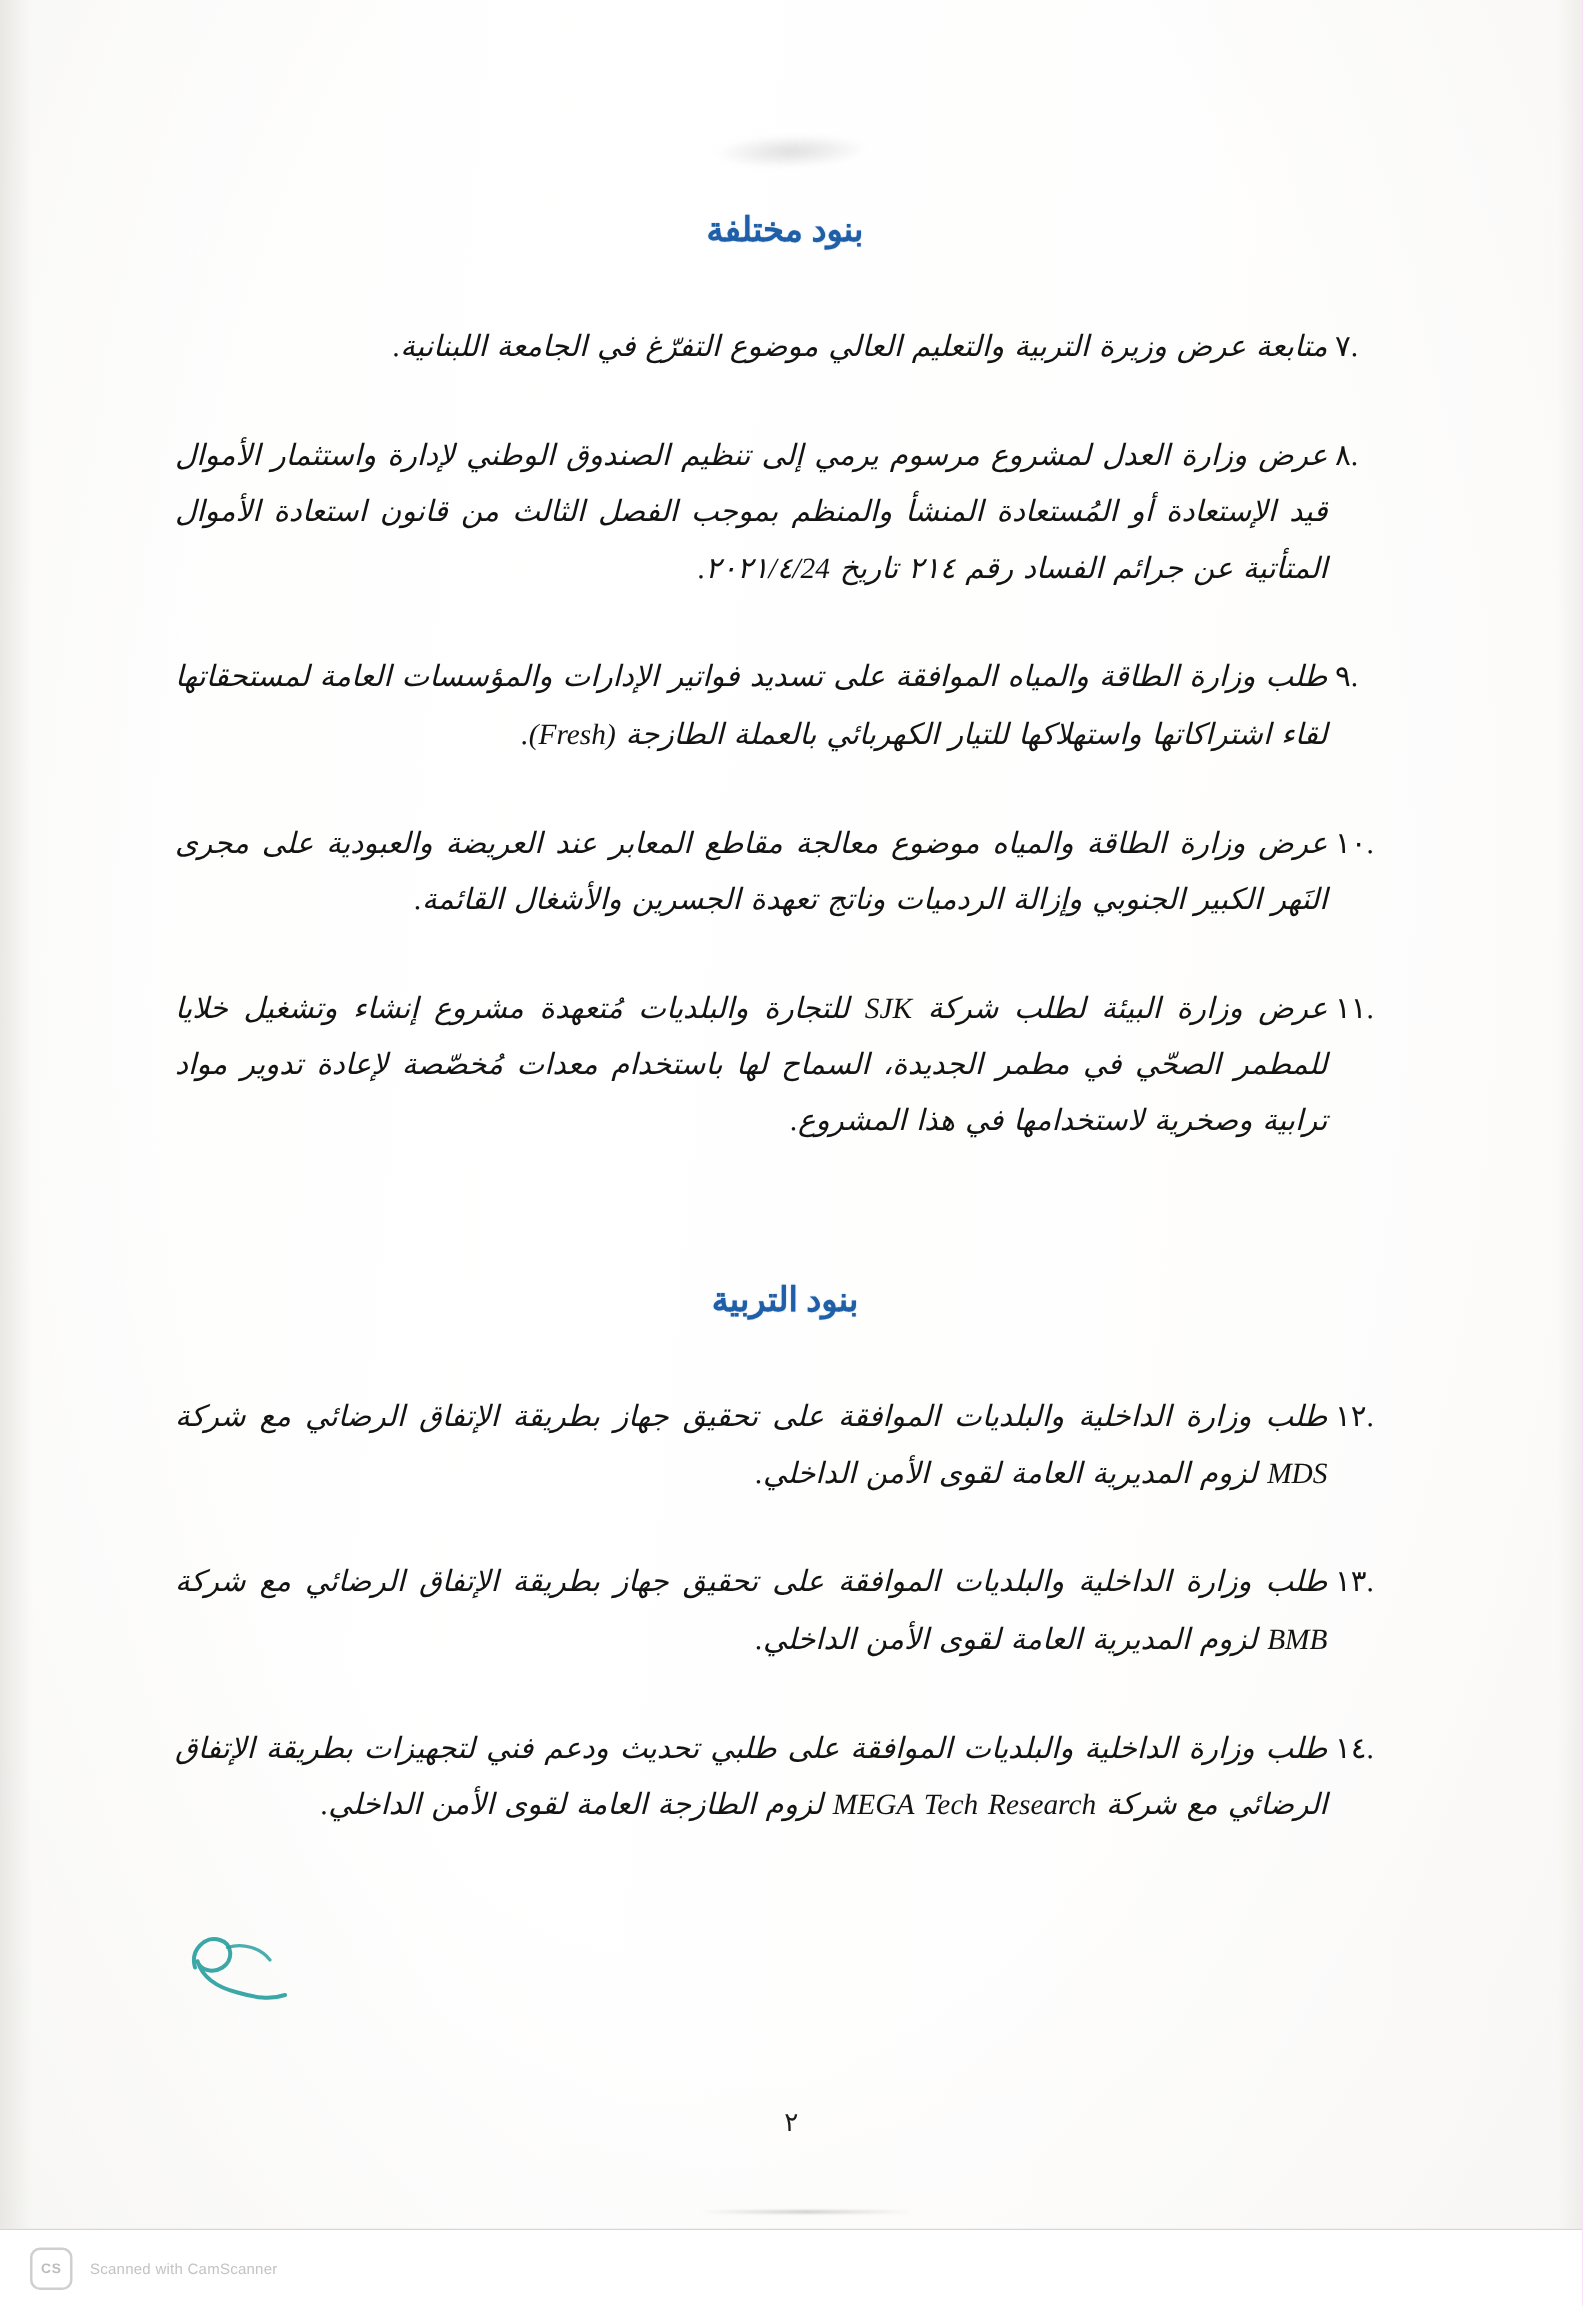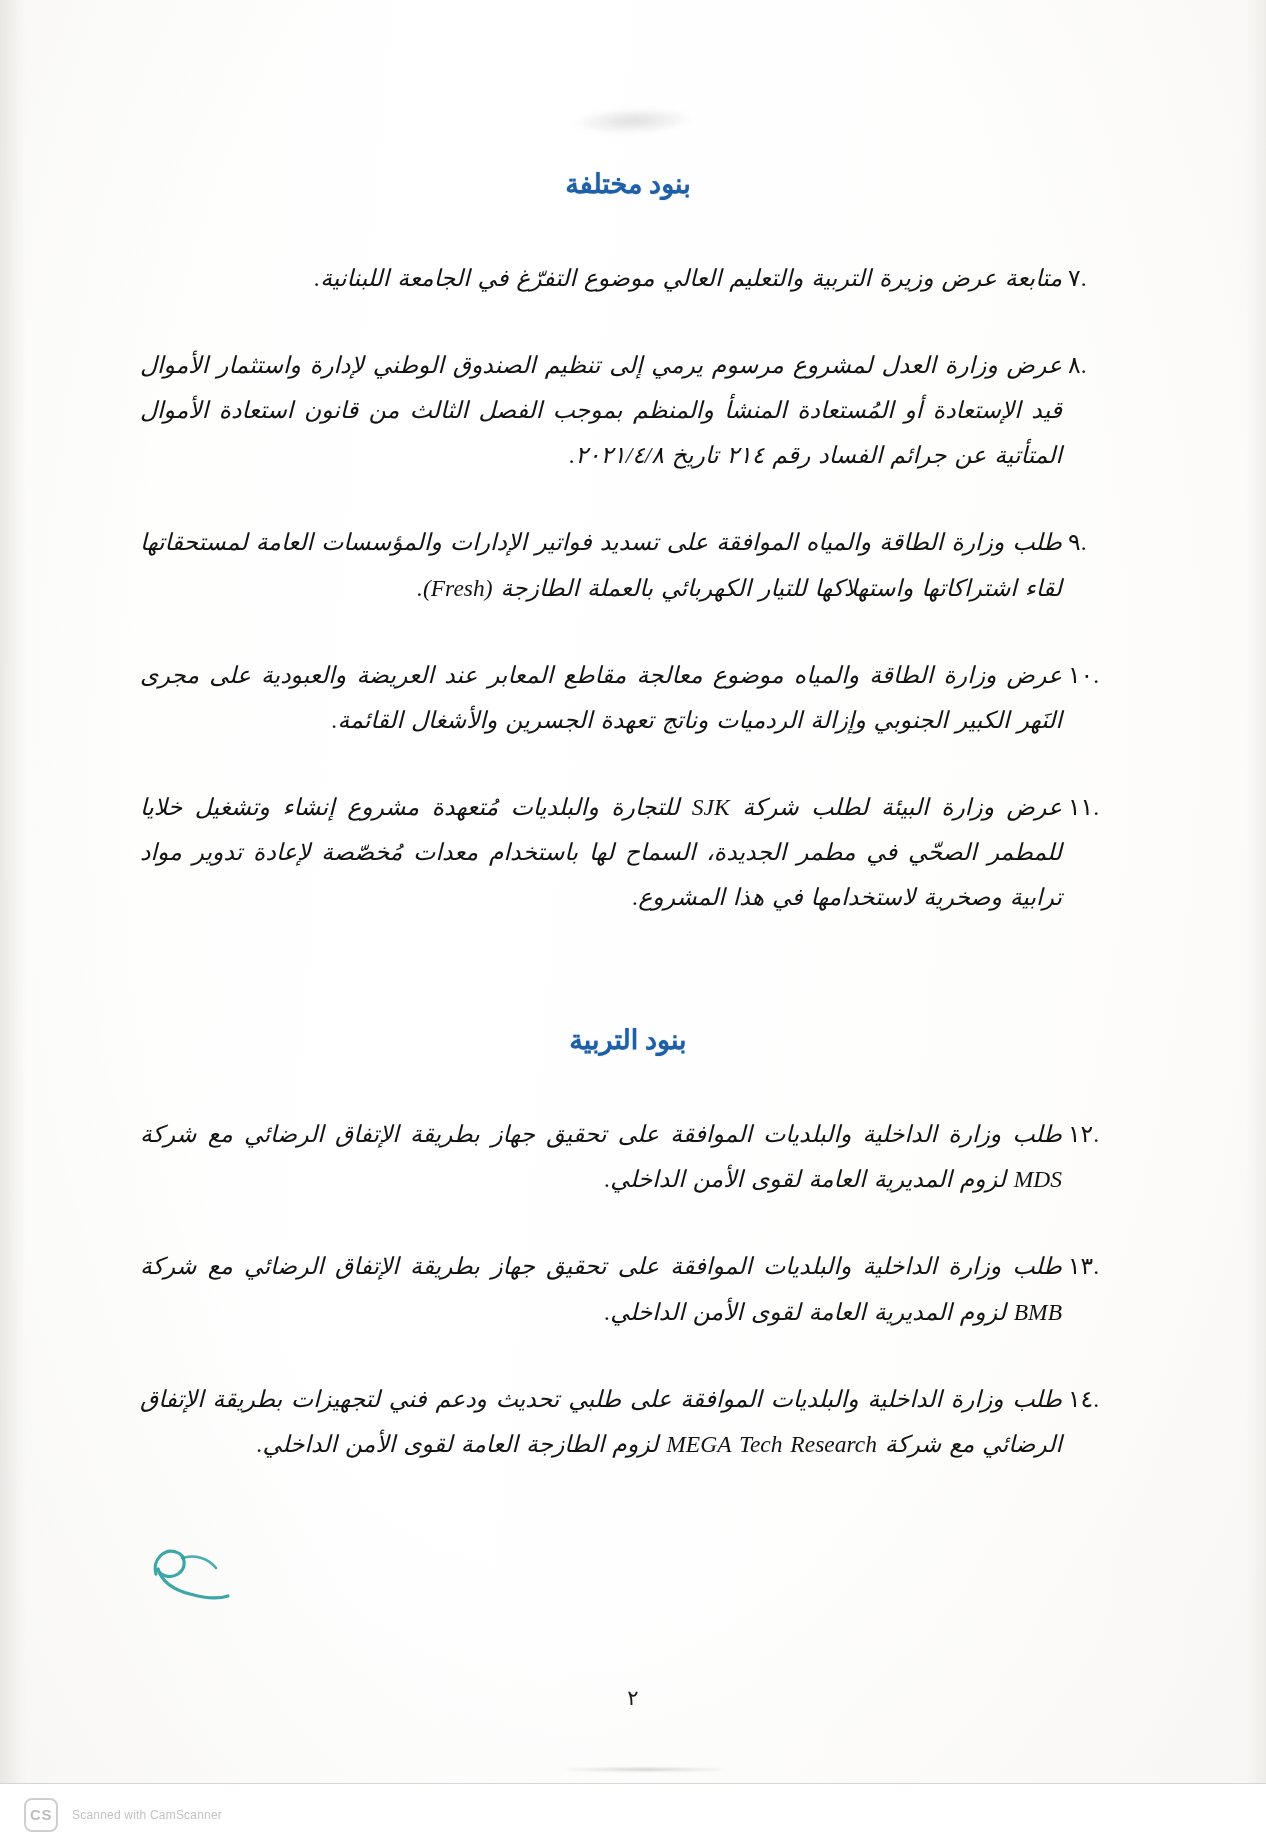--- a/index.html
+++ b/index.html
@@ -147,21 +147,21 @@
     direction: ltr;
     z-index: 4;
   }
   .cs-logo {
     width: 34px;
     height: 34px;
     border: 2px solid #cfcfcf;
     border-radius: 8px;
     color: #bdbdbd;
     font-family: "Liberation Sans", sans-serif;
-    font-size: 15px;
+    font-size: 11px;
     font-weight: bold;
     letter-spacing: 0.5px;
     display: flex;
     align-items: center;
     justify-content: center;
     box-sizing: border-box;
     flex: 0 0 auto;
   }
   .cs-text {
     margin-left: 14px;
@@ -198,21 +198,21 @@
 
     <div class="section-heading heading-1">بنود مختلفة</div>
 
     <ol class="items">
       <li class="item gap-first">
         <span class="item-number">.٧</span>
         <span class="item-text">متابعة عرض وزيرة التربية والتعليم العالي موضوع التفرّغ في الجامعة اللبنانية.</span>
       </li>
       <li class="item">
         <span class="item-number">.٨</span>
-        <span class="item-text">عرض وزارة العدل لمشروع مرسوم يرمي إلى تنظيم الصندوق الوطني لإدارة واستثمار الأموال قيد الإستعادة أو المُستعادة المنشأ والمنظم بموجب الفصل الثالث من قانون استعادة الأموال المتأتية عن جرائم الفساد رقم ٢١٤ تاريخ ٢٠٢١/٤/٨.</span>
+        <span class="item-text">عرض وزارة العدل لمشروع مرسوم يرمي إلى تنظيم الصندوق الوطني لإدارة واستثمار الأموال قيد الإستعادة أو المُستعادة المنشأ والمنظم بموجب الفصل الثالث من قانون استعادة الأموال المتأتية عن جرائم الفساد رقم ٢١٤ تاريخ ٢٠٢١/٤/24.</span>
       </li>
       <li class="item">
         <span class="item-number">.٩</span>
         <span class="item-text">طلب وزارة الطاقة والمياه الموافقة على تسديد فواتير الإدارات والمؤسسات العامة لمستحقاتها لقاء اشتراكاتها واستهلاكها للتيار الكهربائي بالعملة الطازجة (Fresh).</span>
       </li>
       <li class="item">
         <span class="item-number">.١٠</span>
         <span class="item-text">عرض وزارة الطاقة والمياه موضوع معالجة مقاطع المعابر عند العريضة والعبودية على مجرى النَهر الكبير الجنوبي وإزالة الردميات وناتج تعهدة الجسرين والأشغال القائمة.</span>
       </li>
       <li class="item">

